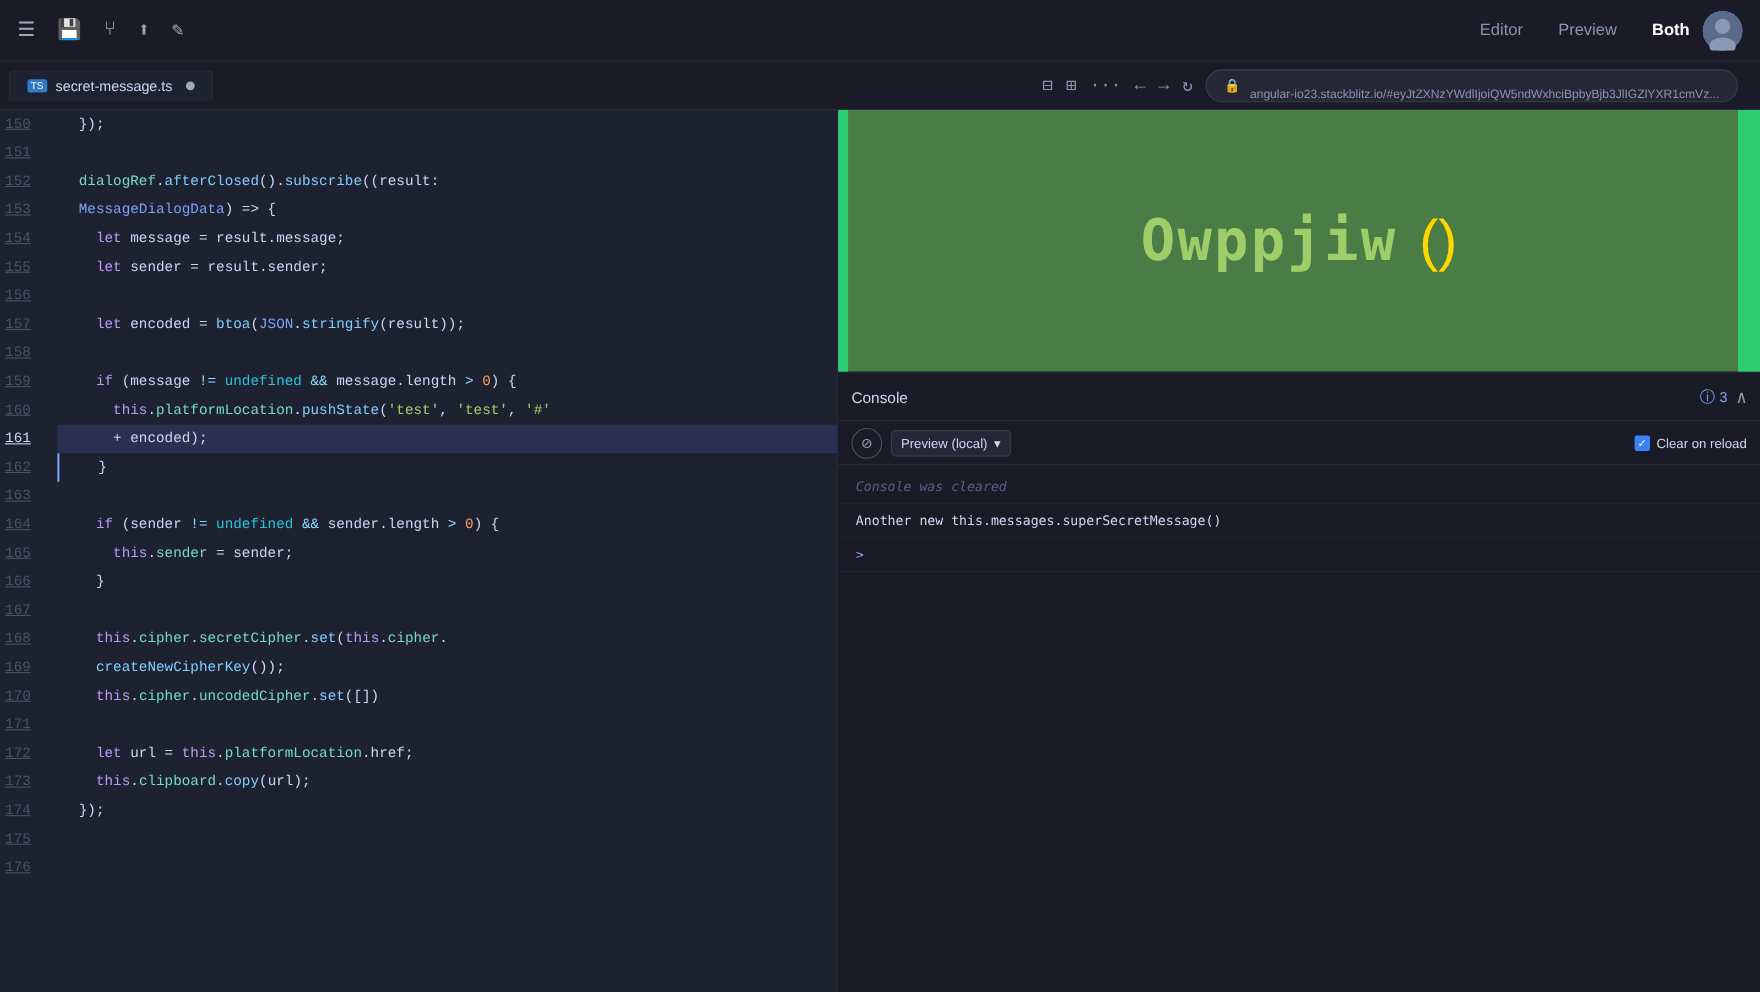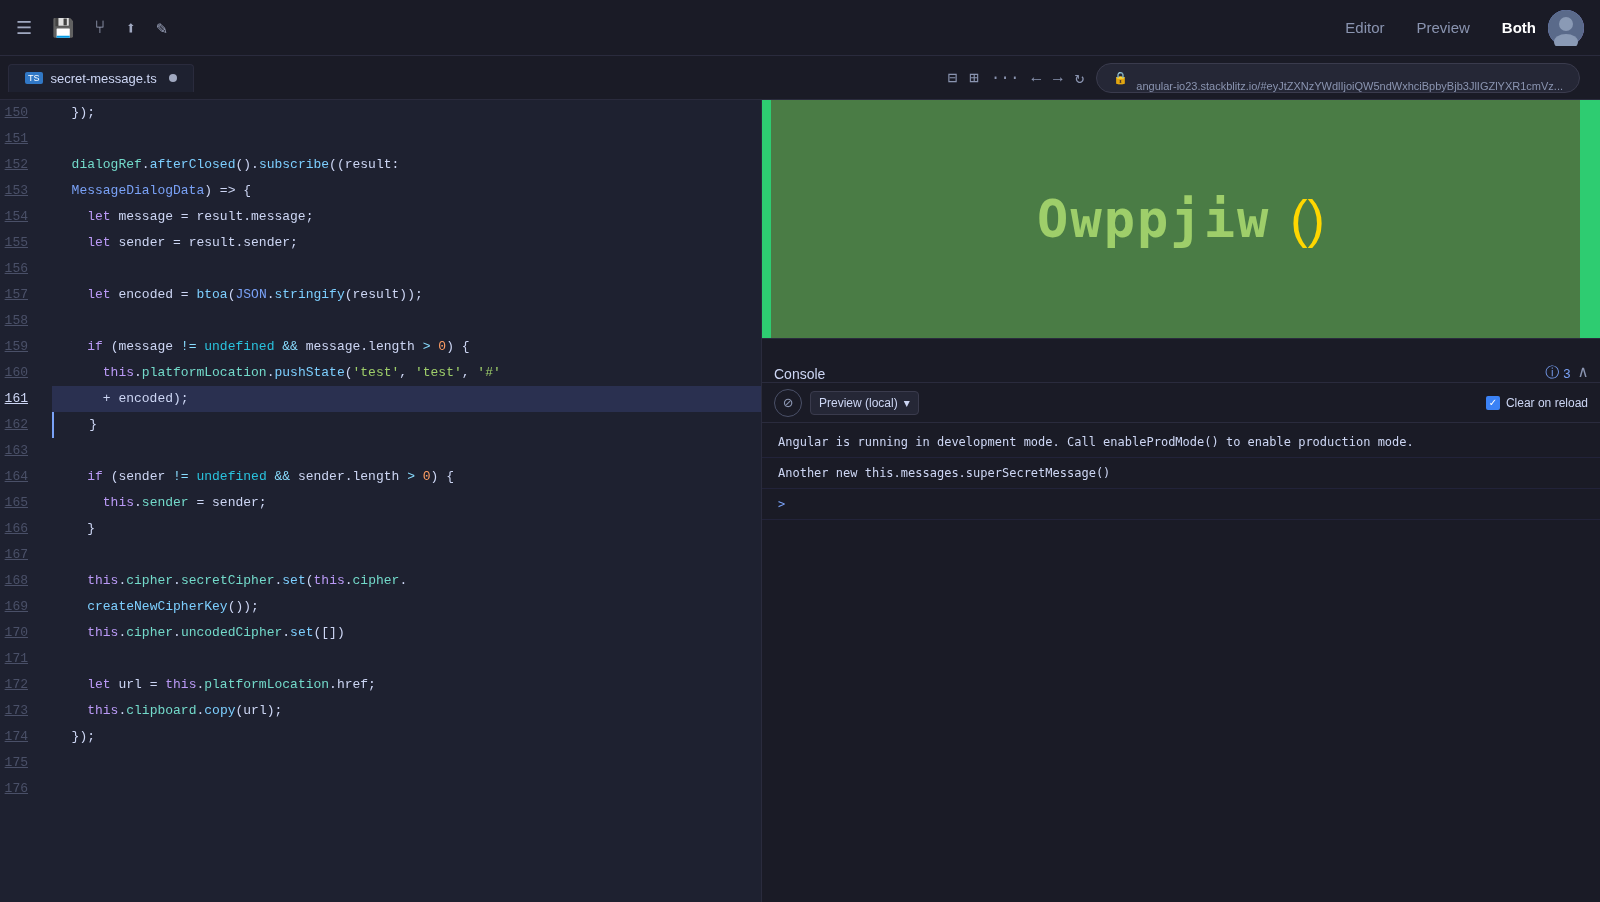--- a/index.html
+++ b/index.html
@@ -248,21 +248,21 @@
     .console-panel {
       flex: 1;
       background: #1a1b26;
       border-top: 1px solid #2a2b3d;
       display: flex;
       flex-direction: column;
     }
     .console-header {
       height: 44px;
       display: flex;
-      align-items: flex-end;
+      align-items: center;
       padding: 0 12px;
       border-bottom: 1px solid #2a2b3d;
       gap: 8px;
     }
     .console-title {
       color: #cdd6f4;
       font-size: 14px;
       font-family: Arial, sans-serif;
       margin-right: auto;
     }
@@ -544,21 +544,21 @@
           <span>▾</span>
         </div>
         <div class="console-toolbar-spacer"></div>
         <div class="clear-on-reload">
           <div class="checkbox-checked">✓</div>
           <span>Clear on reload</span>
         </div>
       </div>
 
       <div class="console-messages">
-        <div class="console-msg normal">Angular is running in development mode. Call enableProdMode() to enable production mode.</div>
+        <div class="console-msg cleared">Console was cleared</div>
         <div class="console-msg normal">Another new this.messages.superSecretMessage()</div>
         <div class="console-msg prompt">
           <span class="arrow">&gt;</span>
         </div>
       </div>
 
     </div>
   </div>
 
 </div>

